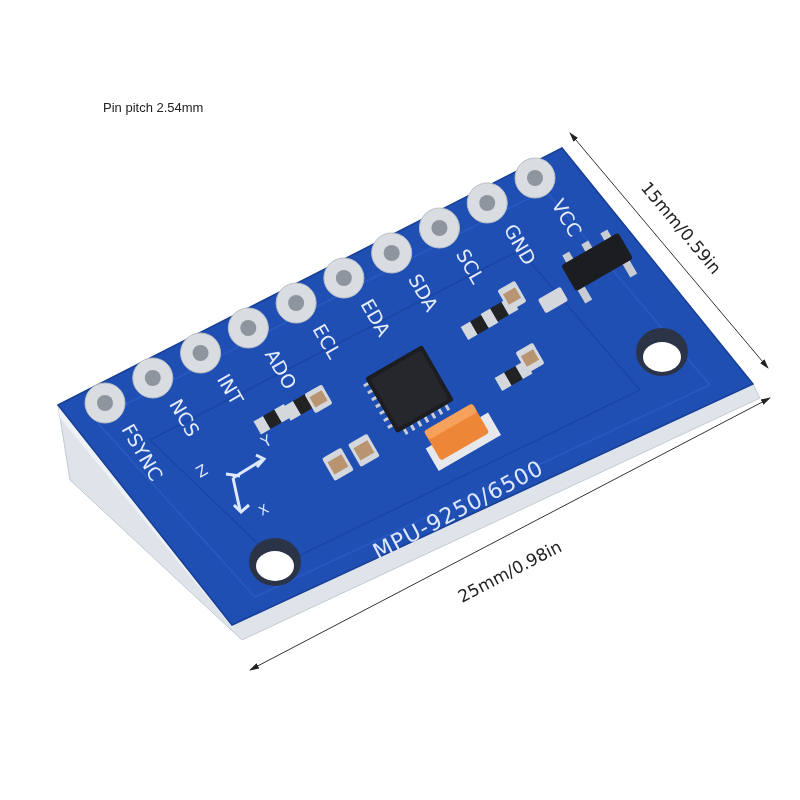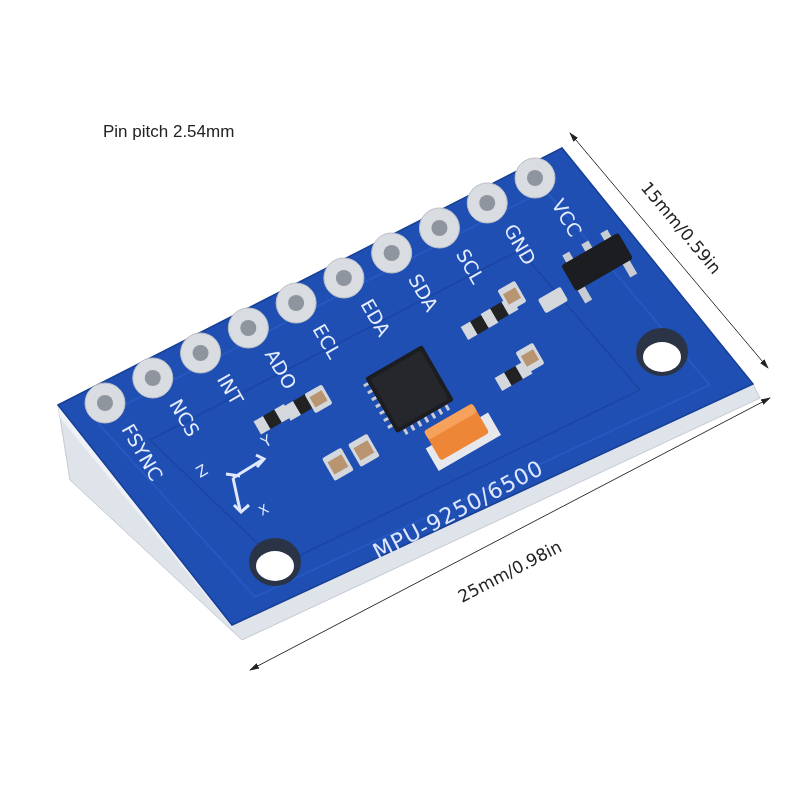--- a/index.html
+++ b/index.html
@@ -1,19 +1,19 @@
 <!DOCTYPE html>
 <html><head>
 <meta charset="utf-8">
 <style>
   html,body{margin:0;padding:0;background:#ffffff;}
   body{width:800px;height:800px;overflow:hidden;position:relative;font-family:"Liberation Sans",sans-serif;}
   #stage{position:absolute;left:0;top:0;width:800px;height:800px;}
   .caption{position:absolute;font-family:"Liberation Sans",sans-serif;color:#222;}
-  #pitch-label{left:103px;top:122px;font-size:17px;}
+  #pitch-label{left:103px;top:100px;font-size:13px;}
   svg text{font-family:"DejaVu Sans",sans-serif;}
 </style>
 </head>
 <body>
 
 <div id="stage">
   <div class="caption" id="pitch-label">Pin pitch 2.54mm</div>
 
   <svg width="800" height="800" viewBox="0 0 800 800" xmlns="http://www.w3.org/2000/svg">
     <defs>

